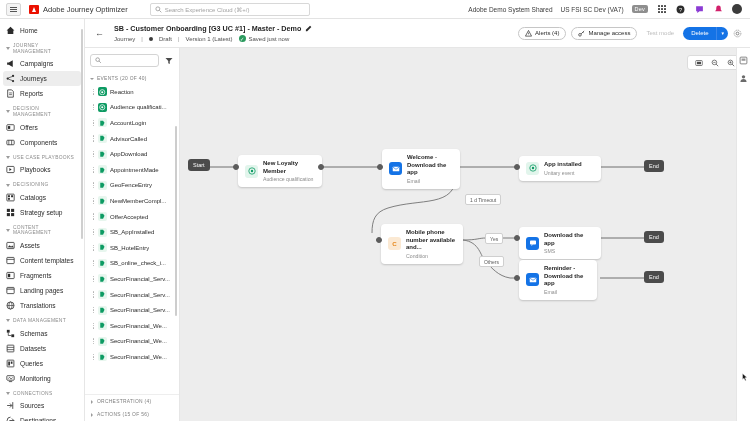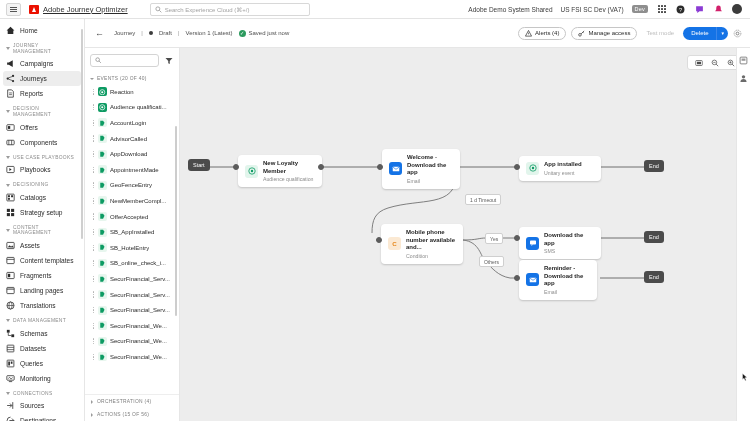--- a/index.html
+++ b/index.html
@@ -15,21 +15,21 @@
   
   .topbar {
     height:19px; flex:0 0 19px; background:#fff; border-bottom:1px solid #e3e3e3;
     display:flex; align-items:center; padding:0 6px; gap:6px;
   }
   .hamburger {
     width:15px; height:13px; border:1px solid #d5d5d5; border-radius:2px;
     display:flex; align-items:center; justify-content:center; background:#f4f4f4;
   }
   .hamburger span { display:block; width:7px; height:1px; background:#555; box-shadow:0 -2px 0 #555, 0 2px 0 #555; }
-  .brand { display:flex; align-items:center; gap:4px; margin-left:2px;text-decoration:underline; }
+  .brand { display:flex; align-items:center; gap:4px; margin-left:2px; }
   .adobe-logo {
     width:10px; height:9px; background:#eb1000; position:relative; border-radius:1px;
   }
   .adobe-logo::after{
     content:""; position:absolute; left:2.8px; top:2px; width:0;height:0;
     border-left:2.2px solid transparent;border-right:2.2px solid transparent;border-bottom:5px solid #fff;
   }
   .brand-name { font-size:7.5px; color:#323232; }
   .searchwrap { margin-left:16px; }
   .search-box {
@@ -473,20 +473,26 @@
           </div>
         </div>
       <div class="nav-scrollbar"></div>
     </div>
 
     <div class="main">
 
       <div class="jheader">
         <div class="backbtn">←</div>
         <div class="jtitle-wrap">
+          <div class="jtitle-row">
+            <span class="jtitle">SB - Customer Onboarding [G3 UC #1] - Master - Demo</span>
+            <svg class="pencil" viewBox="0 0 16 16">
+                <path d="M11.5 1.5l3 3L5 14H2v-3z" fill="#2c2c2c"></path>
+              </svg>
+          </div>
           <div class="jmeta">
             <span>Journey</span>
             <span class="sep">|</span>
             <span class="statusdot"></span>
             <span>Draft</span>
             <span class="sep">|</span>
             <span>Version 1 (Latest)</span>
             <span class="saved">
               <span class="check">✓</span>
               <span>Saved just now</span>

